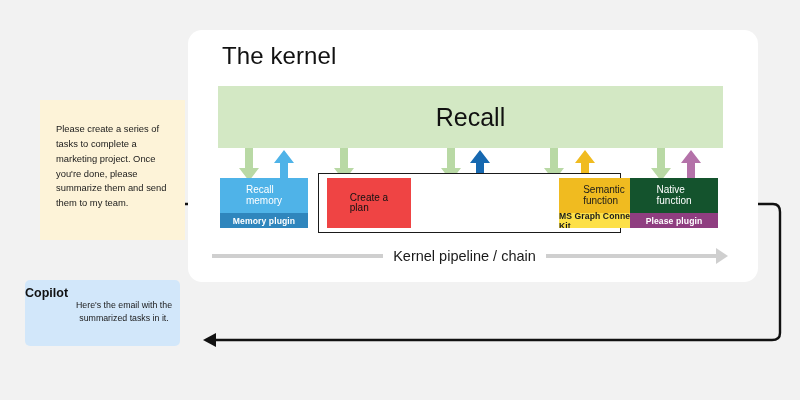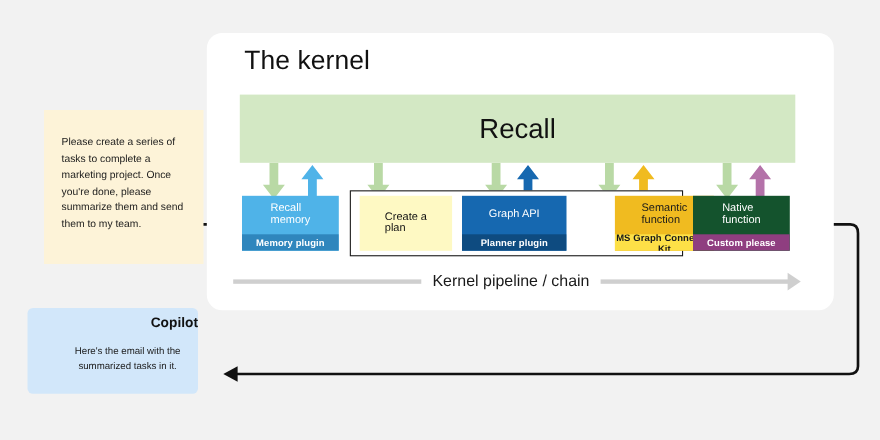--- a/index.html
+++ b/index.html
@@ -40,33 +40,33 @@
     position: absolute; top: 178px; height: 50px;
     display: flex; flex-direction: column; overflow: hidden;
   }
   .pbox .ptitle {
     flex: 1; display: flex; align-items: center; justify-content: center;
     text-align: left; line-height: 1.02; font-size: 10px;
     padding: 0 3px;
   }
   .pbox .pfoot {
     height: 15px; display: flex; align-items: center; justify-content: center;
-    font-size: 8.6px; font-weight: bold; color: #fff; letter-spacing: .1px; text-align: center;
+    font-size: 8.6px; font-weight: bold; color: #fff; letter-spacing: .1px;
   }
 
   .box-recall { left: 220px; width: 88px; background: #4fb3e8; }
   .box-recall .ptitle { color: #ffffff; }
   .box-recall .pfoot { background: #2f86bd; }
 
   .inner-frame {
     position: absolute; left: 318px; top: 173px;
     width: 303px; height: 60px;
     background: #ffffff; border: 1.6px solid #1a1a1a;
   }
-  .box-plan { left: 327px; width: 84px; background: #fef9c3; }
+  .box-plan { left: 327px; width: 84px; background: #ef4444; }
   .box-plan .ptitle { color: #111; height: 50px; }
 
   .box-graph { left: 420px; width: 95px; background: #1668b0; }
   .box-graph .ptitle { color: #ffffff; }
   .box-graph .pfoot { background: #0e4b80; }
 
   .box-semantic { left: 523px; width: 90px; background: #f0bb20; margin-left: 36px; }
   .box-semantic .ptitle { color: #1a1a1a; }
   .box-semantic .pfoot { background: #fde047; color: #1a1a1a; }
 
@@ -93,23 +93,23 @@
     position: absolute; left: 40px; top: 100px;
     width: 145px; height: 140px;
     background: #fdf3d8;
     padding: 22px 14px 0 16px;
     font-size: 9.4px; line-height: 1.58; color: #1a1a1a;
   }
 
   
   .copilot-box {
     position: absolute; left: 25px; top: 280px;
-    width: 155px; height: 78px;
+    width: 155px; height: 66px;
     background: #d2e7fa; border-radius: 5px;
-    display: flex; flex-direction: column; align-items: flex-end;
+    display: flex; flex-direction: row; align-items: flex-start;
     padding-top: 6px;
   }
   .copilot-title { font-size: 12.5px; font-weight: bold; color: #111; }
   .copilot-sub {
     font-size: 8.8px; line-height: 1.45; color: #1a1a1a;
     text-align: center; margin-top: 13px; width: 128px;
   }
   .copilot-result { font-size: 13px; color: #111; margin-top: 6px; }
 
   
@@ -195,37 +195,33 @@
     </div>
     <div class="pfoot">Memory plugin</div>
   </div>
 
   <div class="pbox box-plan">
     <div class="ptitle">
       <span><span>Create a</span><br><span>plan</span></span>
     </div>
   </div>
 
-  <div class="pbox box-graph">
-    <div class="ptitle">Graph API</div>
-    <div class="pfoot">Planner plugin</div>
-  </div>
 
   <div class="pbox box-semantic">
     <div class="ptitle">
       <span><span>Semantic</span><br><span>function</span></span>
     </div>
     <div class="pfoot">MS Graph Connector Kit</div>
   </div>
 
   <div class="pbox box-native">
     <div class="ptitle">
       <span><span>Native</span><br><span>function</span></span>
     </div>
-    <div class="pfoot">Custom please</div>
+    <div class="pfoot">Please plugin</div>
   </div>
 
   <div class="pipe-row">
     <div class="pipe-seg"></div>
     <div class="pipe-label">Kernel pipeline / chain</div>
     <div class="pipe-seg"></div>
     <div class="pipe-head"></div>
   </div>
 
   <div class="copilot-box">

